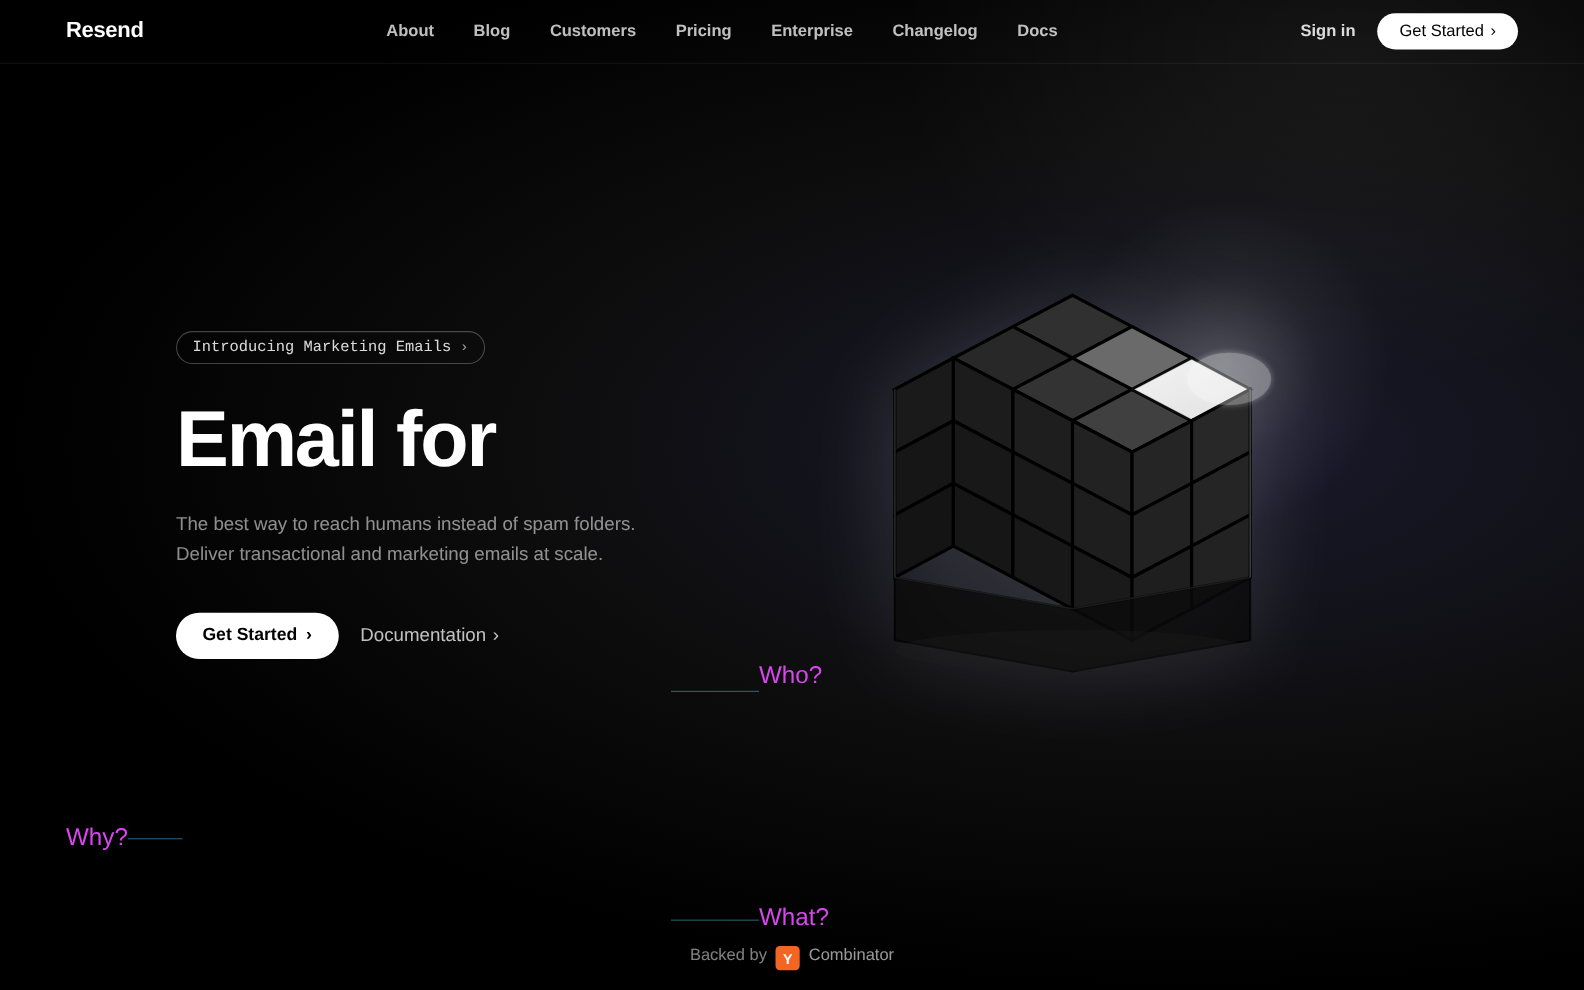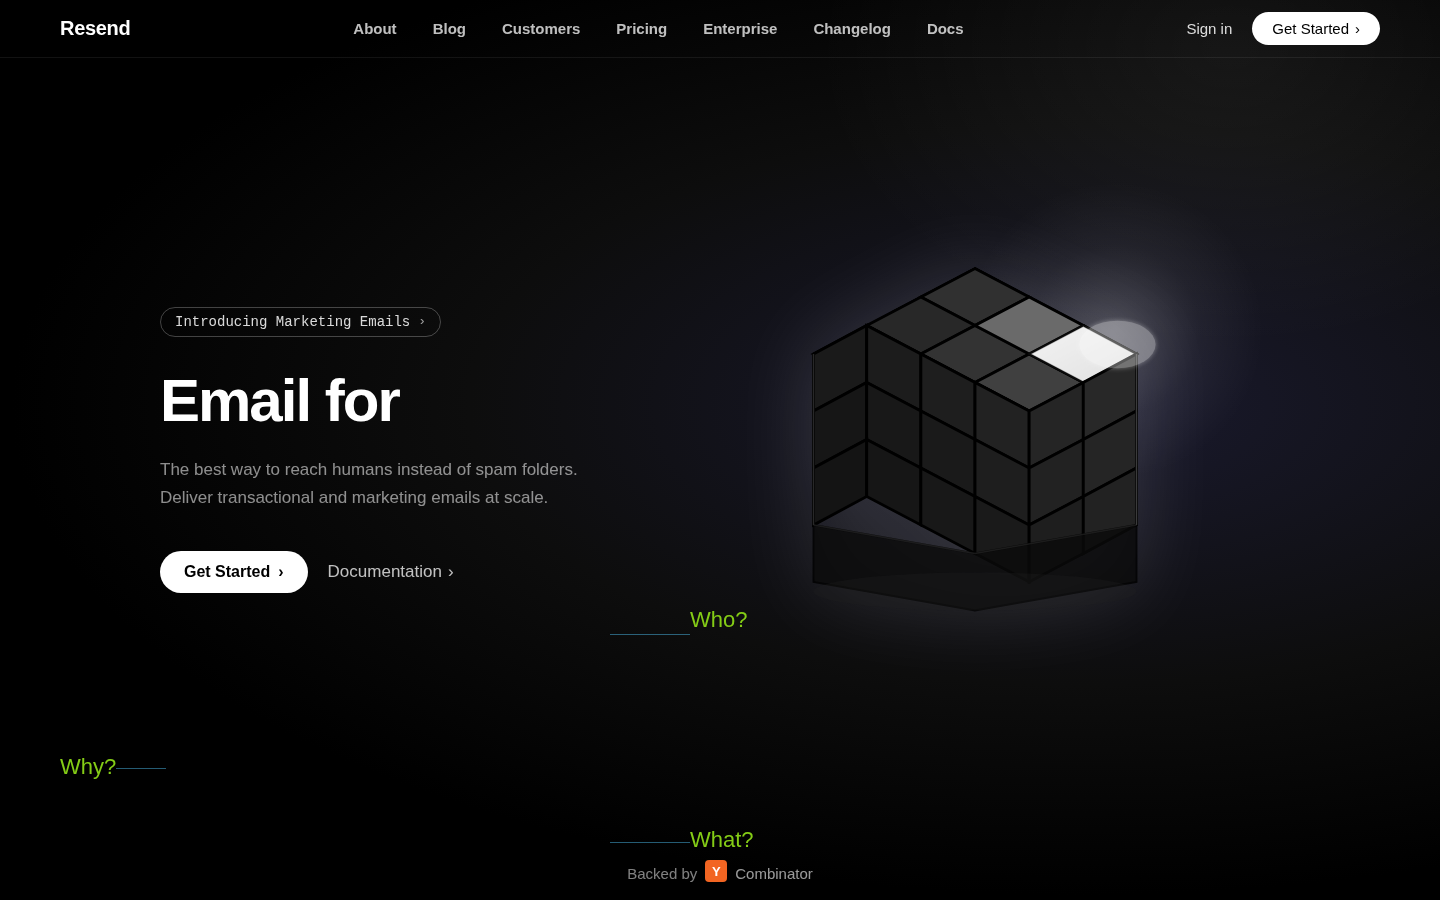--- a/index.html
+++ b/index.html
@@ -73,21 +73,21 @@
     .nav-actions {
       display: flex;
       align-items: center;
       gap: 20px;
     }
 
     .sign-in {
       color: rgba(255,255,255,0.85);
       text-decoration: none;
       font-size: 15px;
-      font-weight: 400;
+      font-weight: 700;
     }
 
     .get-started-nav {
       background: #fff;
       color: #000;
       border: none;
       border-radius: 100px;
       padding: 8px 20px;
       font-size: 15px;
       font-weight: 500;
@@ -124,21 +124,21 @@
       cursor: pointer;
       font-family: Liberation Mono, monospace;
     }
 
     .badge-arrow {
       font-size: 13px;
       color: rgba(255,255,255,0.6);
     }
 
     .hero-title {
-      font-size: 60px;
+      font-size: 72px;
       font-weight: 700;
       line-height: 1.05;
       letter-spacing: -2px;
       color: #fff;
       margin-bottom: 24px;
     }
 
     .hero-desc {
       font-size: 17px;
       color: rgba(255,255,255,0.55);
@@ -175,21 +175,21 @@
       display: flex;
       align-items: center;
       gap: 6px;
     }
 
     
     .annotation {
       position: absolute;
       font-size: 22px;
       font-weight: 500;
-      color: #84cc16;
+      color: #d946ef;
     }
 
     .annotation-why {
       top: 410px;
       left: -100px;
       margin-top: 37px;
     }
 
     .annotation-who {
       top: 300px;
@@ -280,21 +280,21 @@
       right: 0;
       height: 58px;
       display: flex;
       align-items: center;
       justify-content: center;
       z-index: 10;
     }
 
     .footer-badge {
       display: flex;
-      align-items: flex-end;
+      align-items: flex-start;
       gap: 8px;
       color: rgba(255,255,255,0.5);
       font-size: 15px;
     }
 
     .yc-badge {
       width: 22px;
       height: 22px;
       background: #f26522;
       border-radius: 4px;

